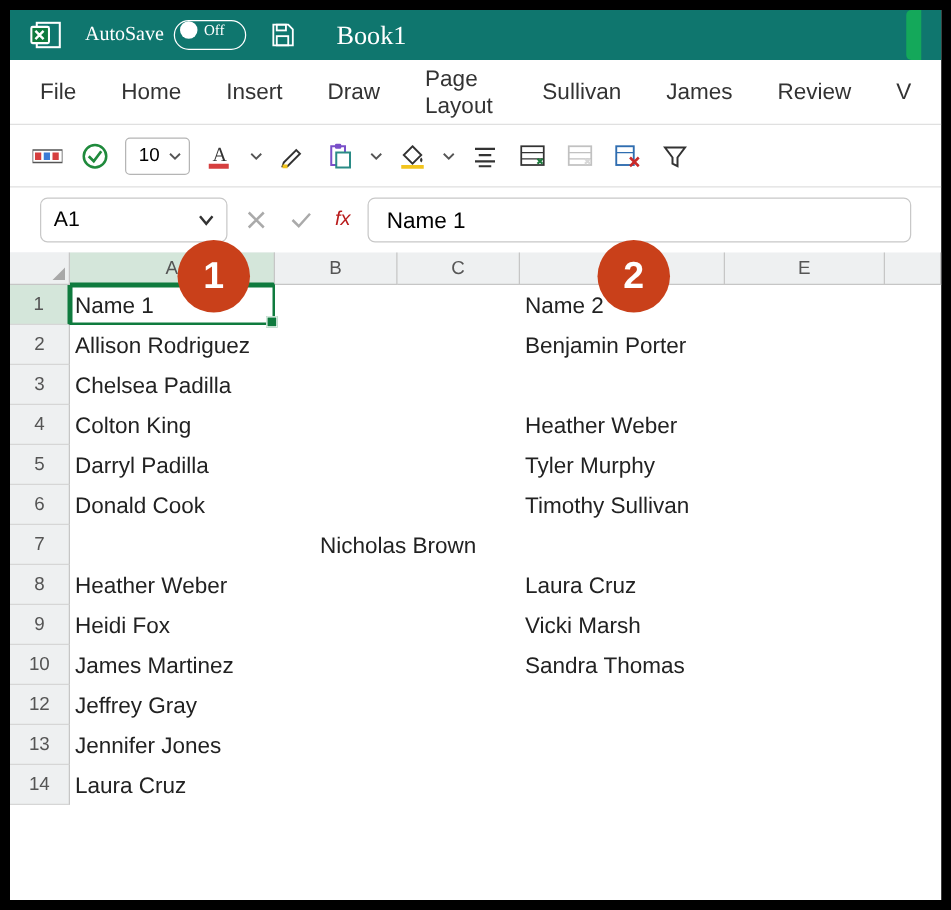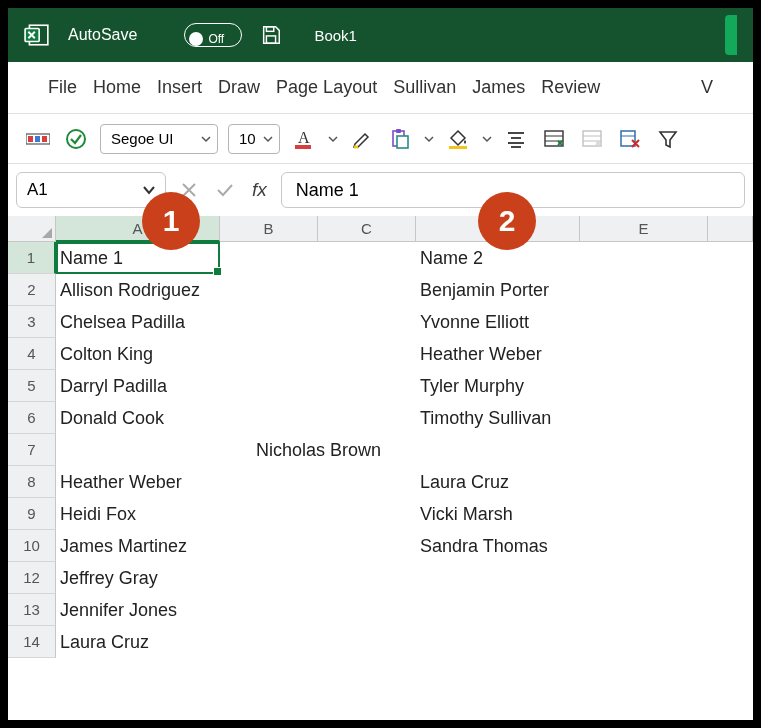--- a/index.html
+++ b/index.html
@@ -12,69 +12,69 @@
       position: relative;
     }
     .frame {
       position: absolute;
       top: 8px; left: 8px; right: 8px; bottom: 8px;
       background: #fff;
       overflow: hidden;
     }
     
     .titlebar {
-      background: #14532d;
-      height: 54px;
+      background: #0f766e;
+      height: 40px;
       display: flex;
       align-items: center;
       padding: 0 16px;
       gap: 18px;
       color: #fff;
+      font-family: Liberation Serif, serif;
     }
     .excel-logo {
       width: 26px; height: 26px;
       display: flex; align-items: center; justify-content: center;
     }
     .autosave {
       display: flex; align-items: center; gap: 8px;
       font-size: 16px;
     }
     .toggle {
       width: 58px; height: 24px;
       border: 1.5px solid #fff;
       border-radius: 12px;
-      display: flex; align-items: flex-end;
+      display: flex; align-items: flex-start;
       padding: 0 4px;
       gap: 5px;
       position: relative;
-      margin-left: 39px;
     }
     .toggle-knob {
       width: 14px; height: 14px; background: #fff; border-radius: 50%;
     }
     .toggle-text { font-size: 12px; }
     .save-icon {
       width: 22px; height: 22px;
     }
-    .doc-title { font-size: 15px; margin-left: 14px; }
+    .doc-title { font-size: 21px; margin-left: 14px; }
     .titlebar-end {
       margin-left: auto;
       width: 12px; height: 40px;
       background: #14a85a;
       border-top-left-radius: 4px;
       border-bottom-left-radius: 4px;
     }
 
     
     .ribbon-tabs {
       display: flex;
       align-items: center;
-      padding: 0 40px;
+      padding: 0 24px;
       height: 52px;
-      gap: 16px;
+      gap: 36px;
       font-size: 18px;
       color: #333;
       border-bottom: 1px solid #e0e0e0;
     }
     .ribbon-tabs .tab { cursor: pointer; }
     .view-cut { margin-left: auto; color: #333; font-size: 18px; }
 
     
     .toolbar {
       display: flex;
@@ -104,41 +104,41 @@
     .chev {
       width: 10px; height: 10px;
       display: inline-block;
     }
     .chev svg { display: block; }
 
     
     .formula-bar {
       display: flex;
       align-items: center;
-      padding: 8px 8px;
+      padding: 8px 24px;
       gap: 10px;
       height: 52px;
     }
     .name-box {
       border: 1px solid #c8c8c8;
       border-radius: 6px;
       height: 36px;
       width: 150px;
       display: flex; align-items: center;
       padding: 0 10px;
       font-size: 17px;
       position: relative;
       gap: 6px;
     }
     .name-box .chev-wrap { margin-left: auto; display:flex; align-items:center;}
     .fb-btn {
       width: 26px; height: 26px; display: flex; align-items: center; justify-content: center;
       color: #888;
     }
-    .fx-label { font-style: italic; font-size: 19px; color: #404040; margin: 0 4px;}
+    .fx-label { font-style: italic; font-size: 16px; color: #b91c1c; margin: 0 4px;}
     .formula-input {
       border: 1px solid #c8c8c8;
       border-radius: 6px;
       height: 36px;
       flex: 1;
       display: flex; align-items: center;
       padding: 0 14px;
       font-size: 18px;
     }
 
@@ -299,28 +299,20 @@
           <rect x="9" y="4" width="5" height="6" fill="#3b7bd6"></rect>
           <rect x="16" y="4" width="5" height="6" fill="#d63f3f"></rect>
         </svg>
     </div>
     <div class="tb-icon">
       <svg width="22" height="22">
           <circle cx="11" cy="11" r="9" fill="none" stroke="#1f8a3c" stroke-width="2"></circle>
           <path d="M6 11 L10 15 L16 7" fill="none" stroke="#1f8a3c" stroke-width="2.2"></path>
         </svg>
     </div>
-    <div class="tb-select font-select">
-      <span>Segoe UI</span>
-      <span class="chev" style="margin-left:auto">
-          <svg width="10" height="10">
-            <path d="M1 3 L5 7 L9 3" fill="none" stroke="#555" stroke-width="1.5"></path>
-          </svg>
-        </span>
-    </div>
     <div class="tb-select size-select">
       <span>10</span>
       <span class="chev" style="margin-left:auto">
           <svg width="10" height="10">
             <path d="M1 3 L5 7 L9 3" fill="none" stroke="#555" stroke-width="1.5"></path>
           </svg>
         </span>
     </div>
     <div class="tb-icon">
       <svg width="22" height="22">
@@ -454,21 +446,20 @@
           <div class="cell col-C"></div>
           <div class="cell col-D">Benjamin Porter</div>
           <div class="cell col-E"></div>
           <div class="cell col-F"></div>
         </div>
         <div class="row">
           <div class="row-header">3</div>
           <div class="cell col-A">Chelsea Padilla</div>
           <div class="cell col-B"></div>
           <div class="cell col-C"></div>
-          <div class="cell col-D">Yvonne Elliott</div>
           <div class="cell col-E"></div>
           <div class="cell col-F"></div>
         </div>
         <div class="row">
           <div class="row-header">4</div>
           <div class="cell col-A">Colton King</div>
           <div class="cell col-B"></div>
           <div class="cell col-C"></div>
           <div class="cell col-D">Heather Weber</div>
           <div class="cell col-E"></div>

